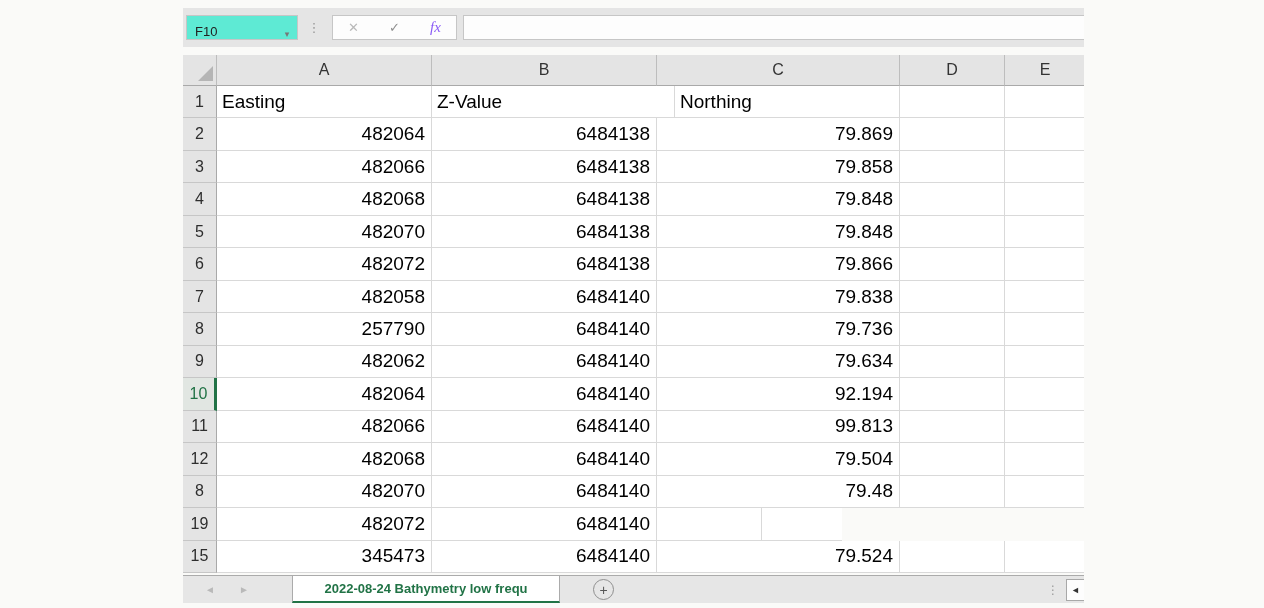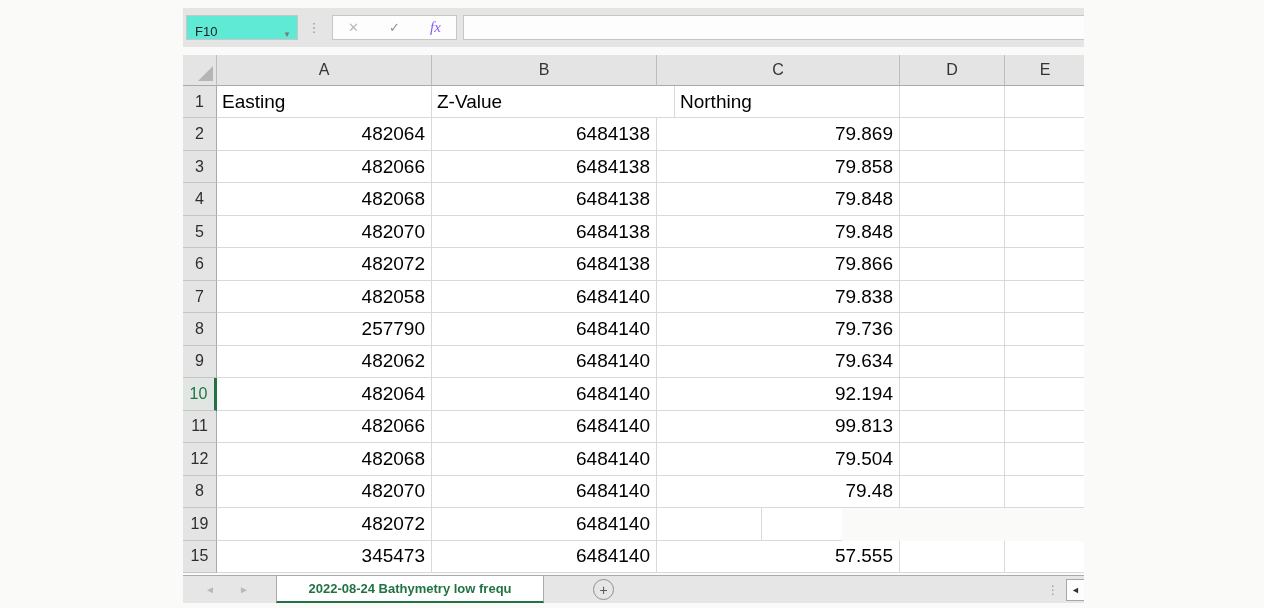--- a/index.html
+++ b/index.html
@@ -80,21 +80,21 @@
   .tabbar {
     position:absolute; left:0; top:567px; width:100%; height:28px;
     background:#e6e6e6; border-top:1px solid #ababab; box-sizing:border-box;
   }
   .tab-nav {
     position:absolute; left:22px; top:0; height:100%;
     display:flex; align-items:center; gap:24px;
     color:#b9b9b9; font-size:10px;
   }
   .tab-active {
-    position:absolute; left:93px; top:0; height:100%; width:268px; box-sizing:border-box;
+    position:absolute; left:109px; top:0; height:100%; width:268px; box-sizing:border-box;
     background:#fff; border-left:1px solid #ababab; border-right:1px solid #ababab;
     border-bottom:2px solid #217346;
     display:flex; align-items:center; justify-content:center;
     font-weight:bold; font-size:13px; color:#217346; white-space:nowrap; overflow:hidden;
   }
   .add-sheet {
     position:absolute; left:410px; top:3px; width:21px; height:21px;
     border:1px solid #8f8f8f; border-radius:50%; box-sizing:border-box;
     display:flex; align-items:center; justify-content:center;
     color:#555; font-size:14px; line-height:1; background:transparent;
@@ -249,21 +249,21 @@
           <div class="rh">19</div>
           <div class="cell w-a">482072</div>
           <div class="cell w-b">6484140</div>
           <div class="cell w-d"></div>
           <div class="cell w-e"></div>
         </div>
         <div class="row">
           <div class="rh">15</div>
           <div class="cell w-a">345473</div>
           <div class="cell w-b">6484140</div>
-          <div class="cell w-c">57.555</div>
+          <div class="cell w-c">79.524</div>
           <div class="cell w-d"></div>
           <div class="cell w-e"></div>
         </div>
       </div>
   </div>
 
   <div class="tabbar">
     <div class="tab-nav">
       <span>◄</span>
       <span>►</span>

